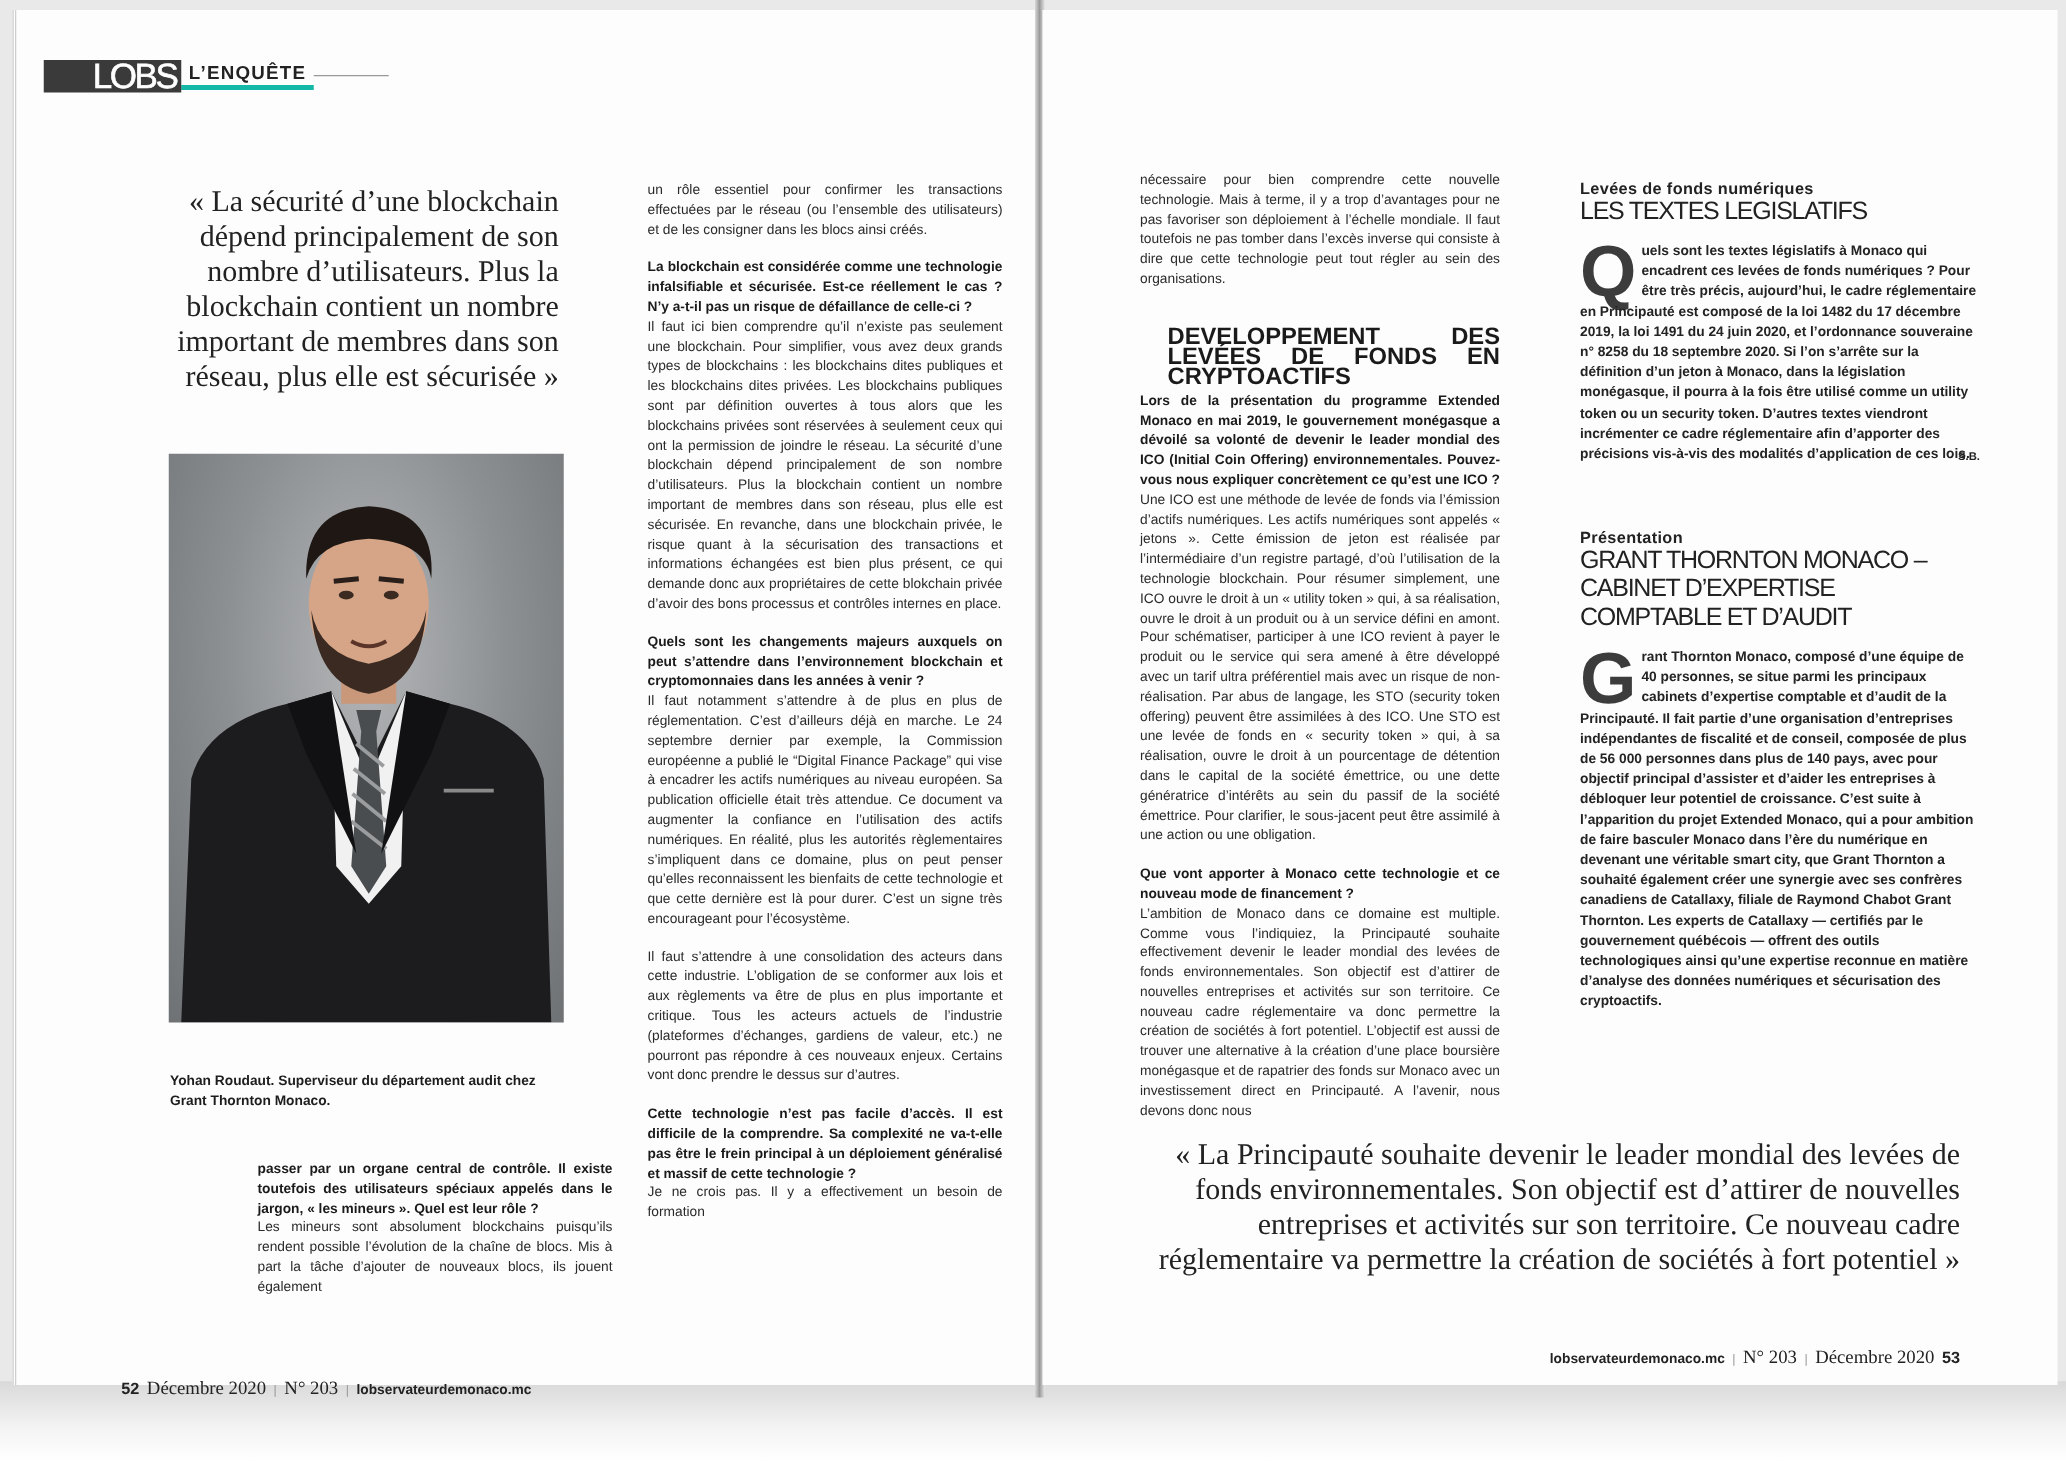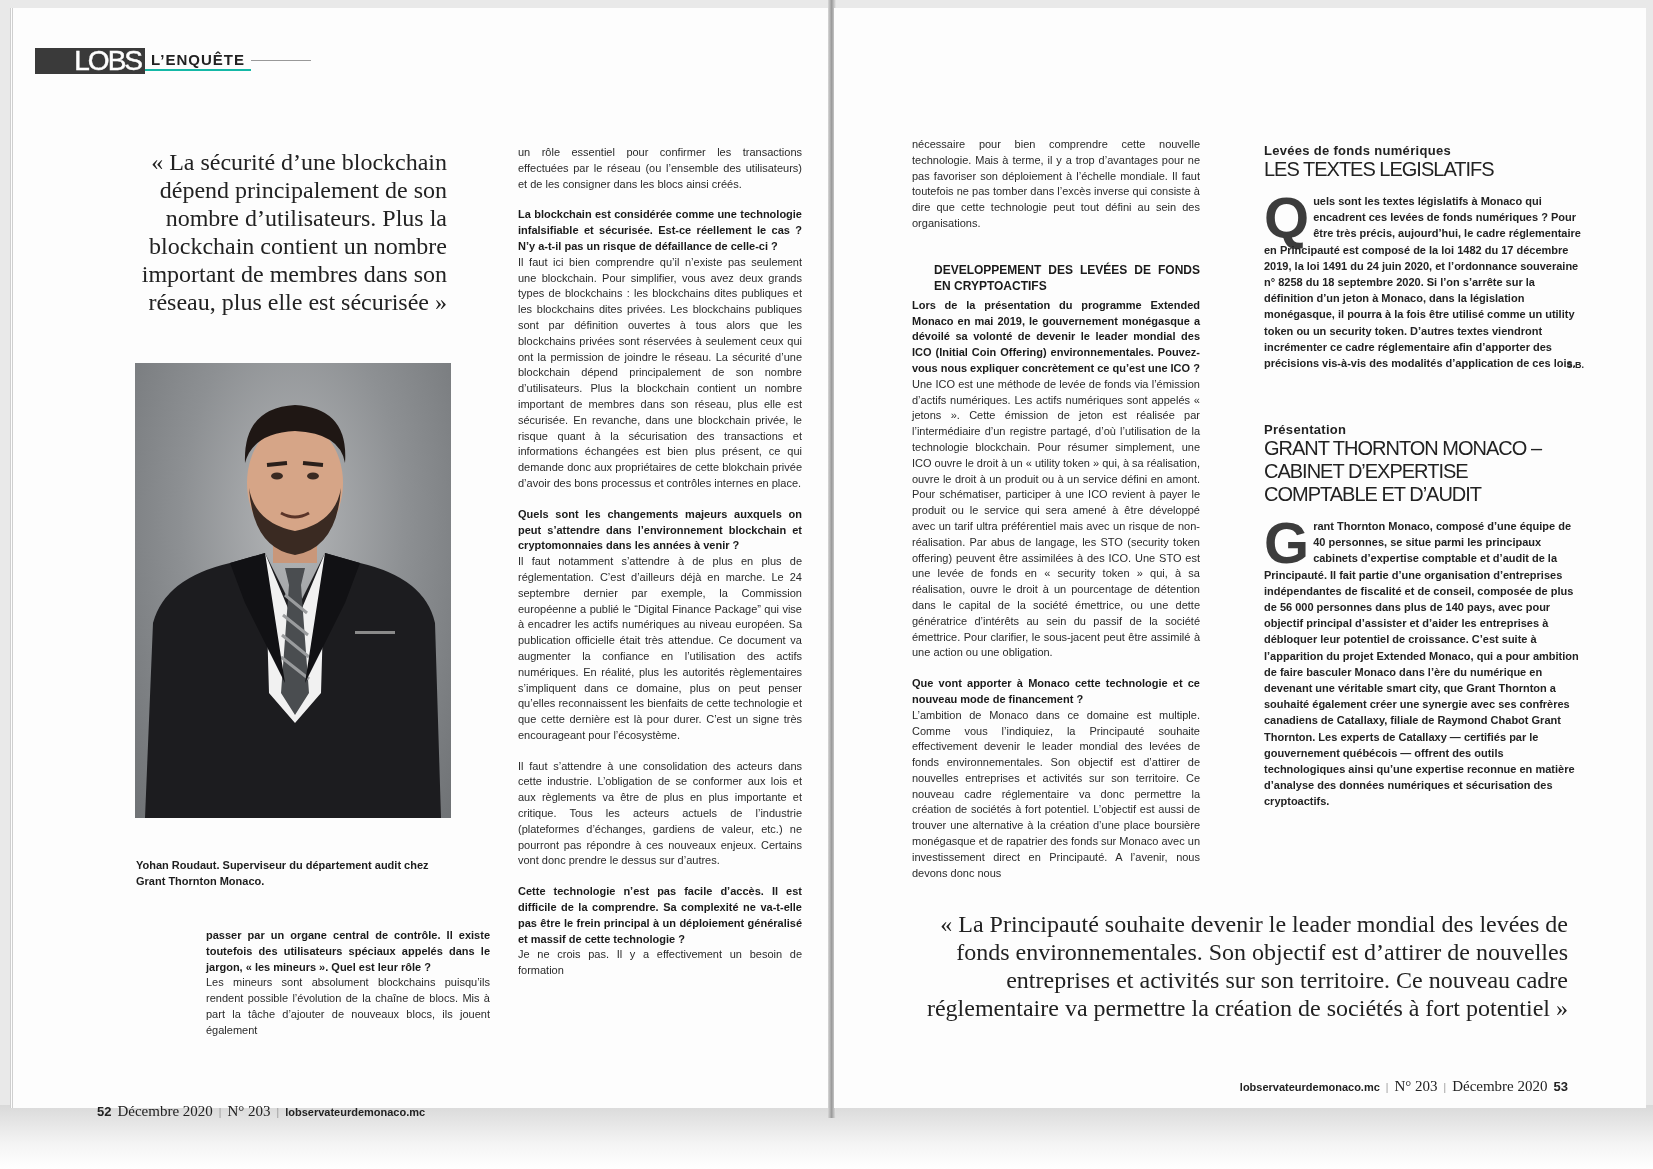--- a/index.html
+++ b/index.html
@@ -14,21 +14,21 @@
   .bottom-shade { position: absolute; left: 0; top: 1105px; width: 1653px; height: 64px;
                   background: linear-gradient(180deg, #d9d9d9, #f4f4f4 60%, #ffffff); }
 
   
   .section-header { position: absolute; left: 22px; top: 40px; display: flex; align-items: center; }
   .header-bar { width: 110px; height: 26px; background: #3a3a3a; position: relative; }
   .logo { position: absolute; right: 4px; top: -3px; font-family: "Liberation Sans", sans-serif;
           font-size: 28px; letter-spacing: -2px; color: #fff; font-weight: normal;
           -webkit-text-stroke: 0.5px #fff; }
   .header-title { font-size: 15px; font-weight: bold; letter-spacing: 1px; padding: 0 6px 1px 6px;
-                  border-bottom: 2px solid #14b8a6; color: #222; }
+                  border-bottom: 4px solid #14b8a6; color: #222; }
   .header-line { width: 60px; border-bottom: 1px solid #999; height: 1px; margin-bottom: 1px; }
 
   
   .pull-quote { position: absolute; font-family: "Liberation Serif", serif; color: #222; }
   .pq-left { left: 112px; top: 140px; width: 322px; font-size: 24px; line-height: 28px; text-align: right; }
   .pq-right { left: 920px; top: 910px; width: 648px; font-size: 24px; line-height: 28px; text-align: right; }
 
   
   .photo { position: absolute; left: 122px; top: 355px; width: 316px; height: 455px; overflow: hidden;
            background: radial-gradient(ellipse at 50% 35%, #b4b6b8 0%, #8d9093 50%, #6f7275 100%); }
@@ -37,21 +37,21 @@
              line-height: 16px; color: #1d1d1d; }
 
   
   .col { position: absolute; font-size: 11px; line-height: 15.8px; color: #2a2a2a; text-align: justify; }
   .col p { margin-bottom: 15px; }
   .col .q { font-weight: bold; color: #1a1a1a; display: block; }
   .col-1 { left: 193px; top: 920px; width: 284px; }
   .col-2 { left: 505px; top: 137px; width: 284px; }
   .col-3 { left: 912px; top: 137px; width: 288px; }
 
-  .subhead { font-size: 12px; font-weight: bold; line-height: 16px; margin: 30px 0 4px 22px; color: #1a1a1a; }
+  .subhead { font-size: 19px; font-weight: bold; line-height: 16px; margin: 30px 0 4px 22px; color: #1a1a1a; }
 
   
   .sidebar { position: absolute; left: 1264px; width: 320px; }
   .sb-1 { top: 143px; }
   .sb-2 { top: 422px; }
   .kicker { font-size: 13px; font-weight: bold; color: #222; letter-spacing: 0.3px; }
   .sb-title { font-size: 20px; font-weight: normal; color: #222; letter-spacing: -1px; line-height: 23px;
               text-transform: uppercase; margin-bottom: 12px; }
   .sb-body { font-size: 11px; font-weight: bold; line-height: 16.2px; color: #232323; }
   .dropcap { float: left; font-size: 58px; line-height: 46px; font-weight: bold; color: #3c3c3c;
@@ -157,21 +157,21 @@
     <span class="site">lobservateurdemonaco.mc</span>
     <span class="sep">|</span>
     <span class="footer-serif">N° 203</span>
     <span class="sep">|</span>
     <span class="footer-serif">Décembre 2020</span>
     <span class="page-num">53</span>
   </div>
 </div>
 
 <div class="col col-3">
-  <p>nécessaire pour bien comprendre cette nouvelle technologie. Mais à terme, il y a trop d’avantages pour ne pas favoriser son déploiement à l’échelle mondiale. Il faut toutefois ne pas tomber dans l’excès inverse qui consiste à dire que cette technologie peut tout défini au sein des organisations.</p>
+  <p>nécessaire pour bien comprendre cette nouvelle technologie. Mais à terme, il y a trop d’avantages pour ne pas favoriser son déploiement à l’échelle mondiale. Il faut toutefois ne pas tomber dans l’excès inverse qui consiste à dire que cette technologie peut tout régler au sein des organisations.</p>
   <div class="subhead">DEVELOPPEMENT DES LEVÉES DE FONDS EN CRYPTOACTIFS</div>
   <p>
     <span class="q">Lors de la présentation du programme Extended Monaco en mai 2019, le gouvernement monégasque a dévoilé sa volonté de devenir le leader mondial des ICO (Initial Coin Offering) environnementales. Pouvez-vous nous expliquer concrètement ce qu’est une ICO ?</span>
     <span>Une ICO est une méthode de levée de fonds via l’émission d’actifs numériques. Les actifs numériques sont appelés « jetons ». Cette émission de jeton est réalisée par l’intermédiaire d’un registre partagé, d’où l’utilisation de la technologie blockchain. Pour résumer simplement, une ICO ouvre le droit à un « utility token » qui, à sa réalisation, ouvre le droit à un produit ou à un service défini en amont. Pour schématiser, participer à une ICO revient à payer le produit ou le service qui sera amené à être développé avec un tarif ultra préférentiel mais avec un risque de non-réalisation. Par abus de langage, les STO (security token offering) peuvent être assimilées à des ICO. Une STO est une levée de fonds en « security token » qui, à sa réalisation, ouvre le droit à un pourcentage de détention dans le capital de la société émettrice, ou une dette génératrice d’intérêts au sein du passif de la société émettrice. Pour clarifier, le sous-jacent peut être assimilé à une action ou une obligation.</span>
   </p>
   <p>
     <span class="q">Que vont apporter à Monaco cette technologie et ce nouveau mode de financement ?</span>
     <span>L’ambition de Monaco dans ce domaine est multiple. Comme vous l’indiquiez, la Principauté souhaite effectivement devenir le leader mondial des levées de fonds environnementales. Son objectif est d’attirer de nouvelles entreprises et activités sur son territoire. Ce nouveau cadre réglementaire va donc permettre la création de sociétés à fort potentiel. L’objectif est aussi de trouver une alternative à la création d’une place boursière monégasque et de rapatrier des fonds sur Monaco avec un investissement direct en Principauté. A l’avenir, nous devons donc nous</span>
   </p>
 </div>

